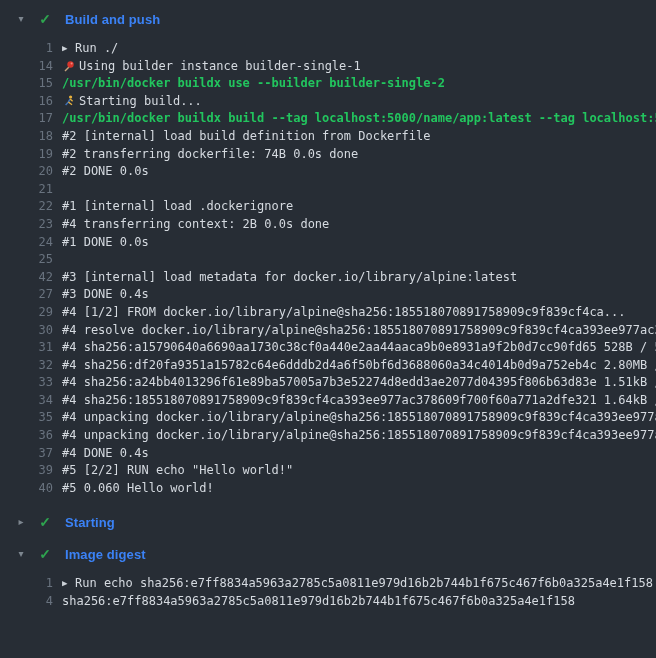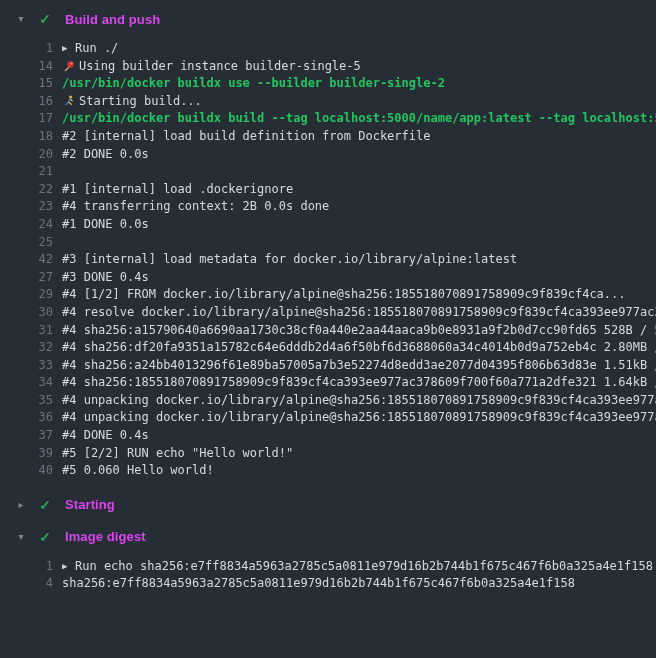--- a/index.html
+++ b/index.html
@@ -16,21 +16,21 @@
   }
   .section-header .toggle{
     width:14px;margin-right:9px;color:#7d868f;font-size:10px;line-height:1;
     display:inline-block;text-align:center;
   }
   .section-header .check{
     width:16px;margin-right:12px;color:#2ea44f;font-size:14px;font-weight:bold;
     line-height:1;display:inline-block;text-align:center;
   }
   .section-header .section-title{
-    color:#d946ef;font-size:13px;font-weight:bold;letter-spacing:.1px;
+    color:#3b82f6;font-size:13px;font-weight:bold;letter-spacing:.1px;
   }
   .sec{margin-top:4px;}
   .sec:first-child{margin-top:5px;}
   
   .log-lines{margin-top:7px;margin-bottom:11px;}
   .log-row{
     display:flex;height:17.6px;line-height:17.6px;white-space:pre;overflow:hidden;
     font-family:"DejaVu Sans Mono", monospace;font-size:12px;
   }
   .line-num{
@@ -54,29 +54,30 @@
         <span class="toggle">▾</span>
         <span class="check">✓</span>
         <span class="section-title">Build and push</span>
       </div>
       <div class="log-lines">
         <div class="log-row"><span class="line-num">1</span><span class="line-content"><span class="group-arrow">▶</span><span>Run ./</span></span></div>
         <div class="log-row"><span class="line-num">14</span><span class="line-content"><span class="mini-icon"><svg width="14" height="12" viewBox="0 0 14 12">
                 <line x1="3" y1="11" x2="7" y2="7" stroke="#c7a27c" stroke-width="1.4"></line>
                 <circle cx="8.5" cy="4.5" r="3.2" fill="#d7352b"></circle>
                 <circle cx="9.6" cy="3.4" r="1" fill="#f08a80"></circle>
-              </svg></span><span>Using builder instance builder-single-5</span></span></div>
+              </svg></span><span>Using builder instance builder-single-1</span></span></div>
         <div class="log-row"><span class="line-num">15</span><span class="line-content command"><span>/usr/bin/docker buildx use --builder builder-single-2</span></span></div>
         <div class="log-row"><span class="line-num">16</span><span class="line-content"><span class="mini-icon"><svg width="14" height="12" viewBox="0 0 14 12">
                 <circle cx="8.6" cy="2" r="1.6" fill="#e8b13c"></circle>
                 <path d="M8.2 4 L6.4 7 L3.6 10" stroke="#3e6fb2" stroke-width="1.5" fill="none"></path>
                 <path d="M8.2 4 L10.6 6.2 M6.4 7 L10 9.8" stroke="#e8b13c" stroke-width="1.3" fill="none"></path>
               </svg></span><span>Starting build...</span></span></div>
         <div class="log-row"><span class="line-num">17</span><span class="line-content command"><span>/usr/bin/docker buildx build --tag localhost:5000/name/app:latest --tag localhost:50</span></span></div>
         <div class="log-row"><span class="line-num">18</span><span class="line-content"><span>#2 [internal] load build definition from Dockerfile</span></span></div>
+        <div class="log-row"><span class="line-num">19</span><span class="line-content"><span>#2 transferring dockerfile: 74B 0.0s done</span></span></div>
         <div class="log-row"><span class="line-num">20</span><span class="line-content"><span>#2 DONE 0.0s</span></span></div>
         <div class="log-row"><span class="line-num">21</span><span class="line-content"><span></span></span></div>
         <div class="log-row"><span class="line-num">22</span><span class="line-content"><span>#1 [internal] load .dockerignore</span></span></div>
         <div class="log-row"><span class="line-num">23</span><span class="line-content"><span>#4 transferring context: 2B 0.0s done</span></span></div>
         <div class="log-row"><span class="line-num">24</span><span class="line-content"><span>#1 DONE 0.0s</span></span></div>
         <div class="log-row"><span class="line-num">25</span><span class="line-content"><span></span></span></div>
         <div class="log-row"><span class="line-num">42</span><span class="line-content"><span>#3 [internal] load metadata for docker.io/library/alpine:latest</span></span></div>
         <div class="log-row"><span class="line-num">27</span><span class="line-content"><span>#3 DONE 0.4s</span></span></div>
         <div class="log-row"><span class="line-num">29</span><span class="line-content"><span>#4 [1/2] FROM docker.io/library/alpine@sha256:185518070891758909c9f839cf4ca...</span></span></div>
         <div class="log-row"><span class="line-num">30</span><span class="line-content"><span>#4 resolve docker.io/library/alpine@sha256:185518070891758909c9f839cf4ca393ee977ac37</span></span></div>

